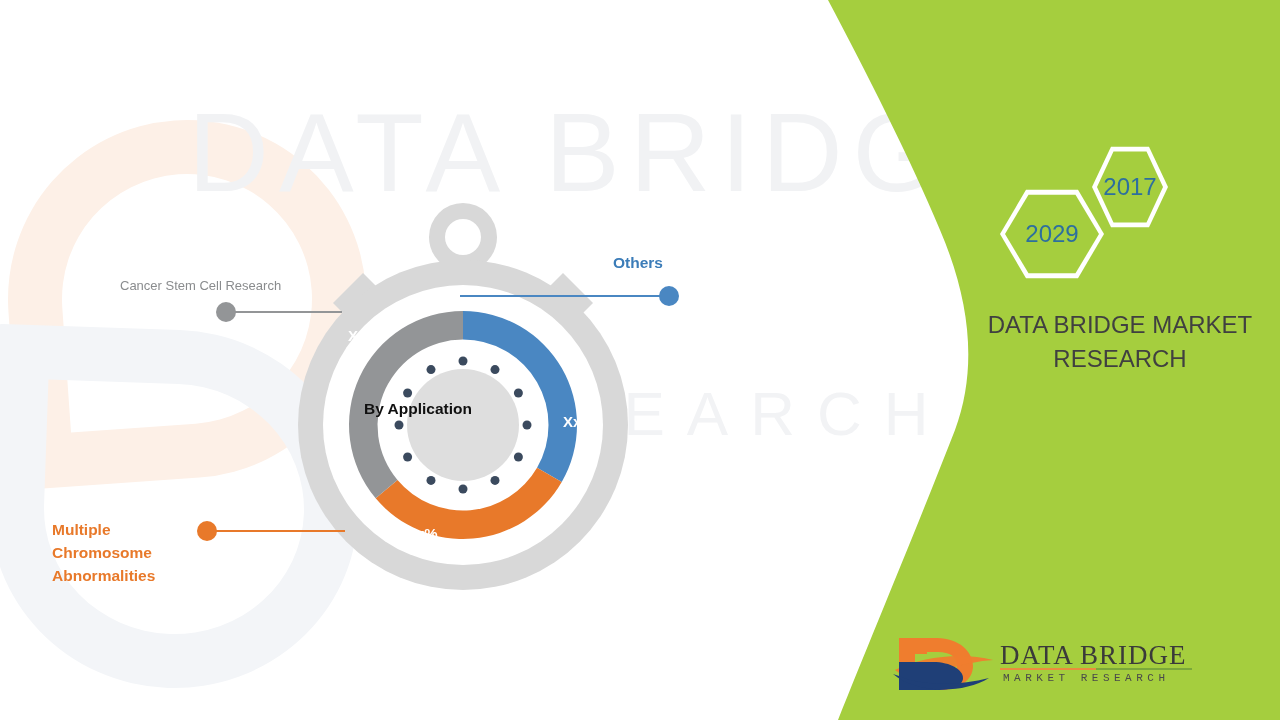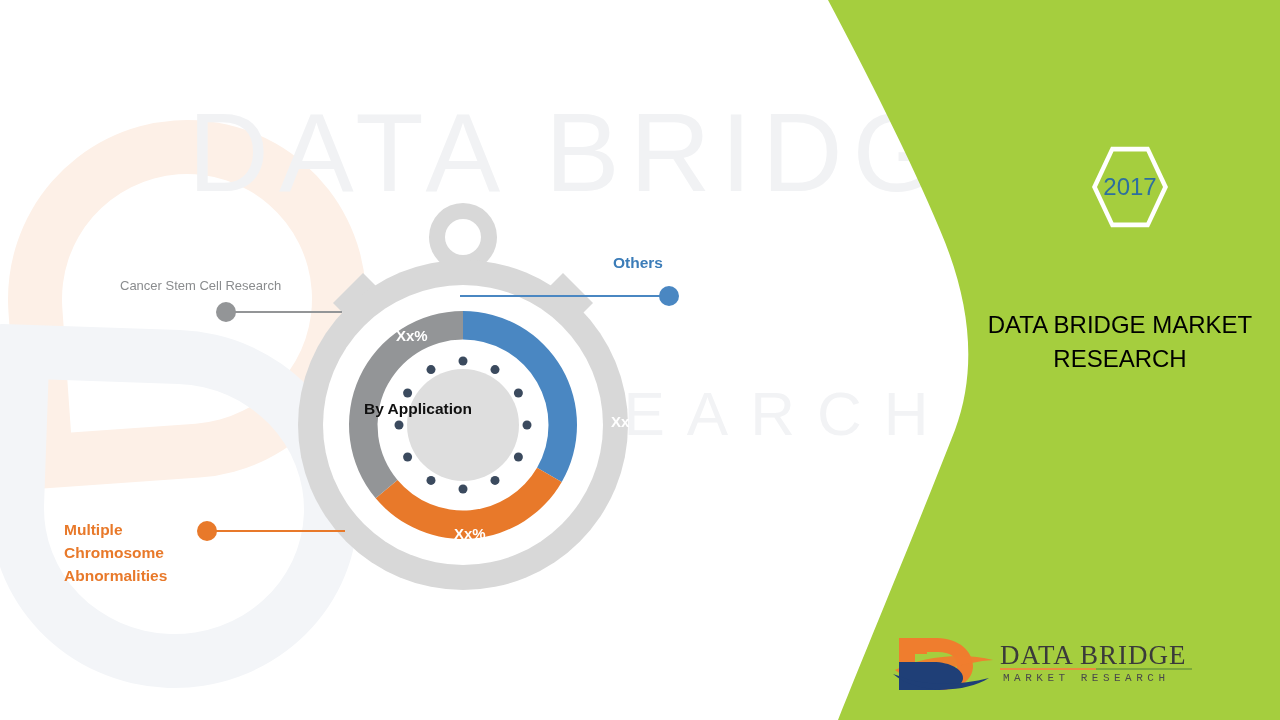--- a/index.html
+++ b/index.html
@@ -55,21 +55,21 @@
   .hex .hexinner{
     position:absolute;left:5px;top:5px;right:5px;bottom:5px;
     background:#a5ce3e;
     clip-path:polygon(25% 2%,75% 2%,100% 50%,75% 98%,25% 98%,0% 50%);
   }
   .hex span{position:relative;z-index:2;}
   .hex-2022{left:1092px;top:145px;width:76px;height:84px;}
   .hex-2029{left:1000px;top:188px;width:104px;height:92px;}
   .brand-line{
     position:absolute;left:960px;top:308px;width:320px;
-    text-align:center;color:#000000;
+    text-align:center;color:#404040;
     font-size:24px;line-height:34px;font-weight:400;
   }
 
   
   .logo{position:absolute;left:893px;top:632px;width:210px;height:62px;}
   .logo-name{
     position:absolute;left:1000px;top:640px;
     font-family:"Liberation Serif", serif;
     font-size:27px;color:#3a3a3a;letter-spacing:1px;font-weight:400;
   }
@@ -89,42 +89,42 @@
   }
 
   
   .chartwrap{position:absolute;left:263px;top:195px;width:400px;height:400px;}
   .stopwatch{position:absolute;left:0;top:0;}
   .donut{position:absolute;left:0;top:0;}
   .center-label{
     position:absolute;left:101px;top:205px;width:200px;text-align:left;
     font-size:15.5px;font-weight:bold;color:#101010;
   }
-  .seg-label{position:absolute;font-weight:bold;color:#ffffff;margin-left:48px;}
+  .seg-label{position:absolute;font-weight:bold;color:#ffffff;}
   .lab-gray{left:85px;top:132px;font-size:15px;}
   .lab-blue{left:300px;top:218px;font-size:15px;}
   .lab-orange{left:143px;top:330px;font-size:15px;}
 
   
   .callout-line{position:absolute;height:2px;}
   .callout-dot{position:absolute;border-radius:50%;}
   .callout-text{position:absolute;white-space:nowrap;}
 
   .co-gray-line{left:232px;top:311px;width:110px;background:#939597;}
   .co-gray-dot{left:216px;top:302px;width:20px;height:20px;background:#939597;}
   .co-gray-text{left:120px;top:278px;font-size:13px;color:#8a8c8e;}
 
   .co-blue-line{left:460px;top:295px;width:210px;background:#4a87c2;}
   .co-blue-dot{left:659px;top:286px;width:20px;height:20px;background:#4a87c2;}
   .co-blue-text{left:663px;top:254px;font-size:15.5px;font-weight:bold;color:#3b7cb8;
                 transform:translateX(-100%);}
 
   .co-orange-line{left:215px;top:530px;width:130px;background:#e8792a;}
   .co-orange-dot{left:197px;top:521px;width:20px;height:20px;background:#e8792a;}
-  .co-orange-text{left:64px;top:518px;width:140px;text-align:left;white-space:normal;
+  .co-orange-text{left:52px;top:518px;width:140px;text-align:left;white-space:normal;
                   font-size:15.5px;line-height:23px;font-weight:bold;color:#e8792a;}
 
   
   .footer{position:absolute;left:0;bottom:0;width:1280px;height:46px;}
   .footer-left{
     position:absolute;left:32px;top:12px;
     font-family:"Liberation Serif", serif;font-size:13px;color:#1a1a1a;
   }
   .footer-right{
     position:absolute;left:462px;top:12px;
@@ -151,20 +151,25 @@
   </div>
 
   <div class="panel-title">Europe Circulating Tumor Cells (CTC) Liquid Biopsy Market, 2022 to 2029</div>
 
   <div class="hex hex-2022">
     <div class="hexshape"></div>
     <div class="hexinner"></div>
     <span>2017</span>
   </div>
 
+  <div class="hex hex-2029">
+    <div class="hexshape"></div>
+    <div class="hexinner"></div>
+    <span>2029</span>
+  </div>
 
   <div class="brand-line">
     <div>DATA BRIDGE MARKET</div>
     <div>RESEARCH</div>
   </div>
 
   <div class="logo">
     <svg width="210" height="62" viewBox="0 0 210 62">
       <path d="M6 6 L34 6 L34 22 L22 22 L22 56 L6 56 Z" fill="#ef7d2e"></path>
       <path d="M22 6 L44 6 C 66 6 80 20 80 34 C 80 48 66 58 48 58 L34 58 L34 44 L48 44

